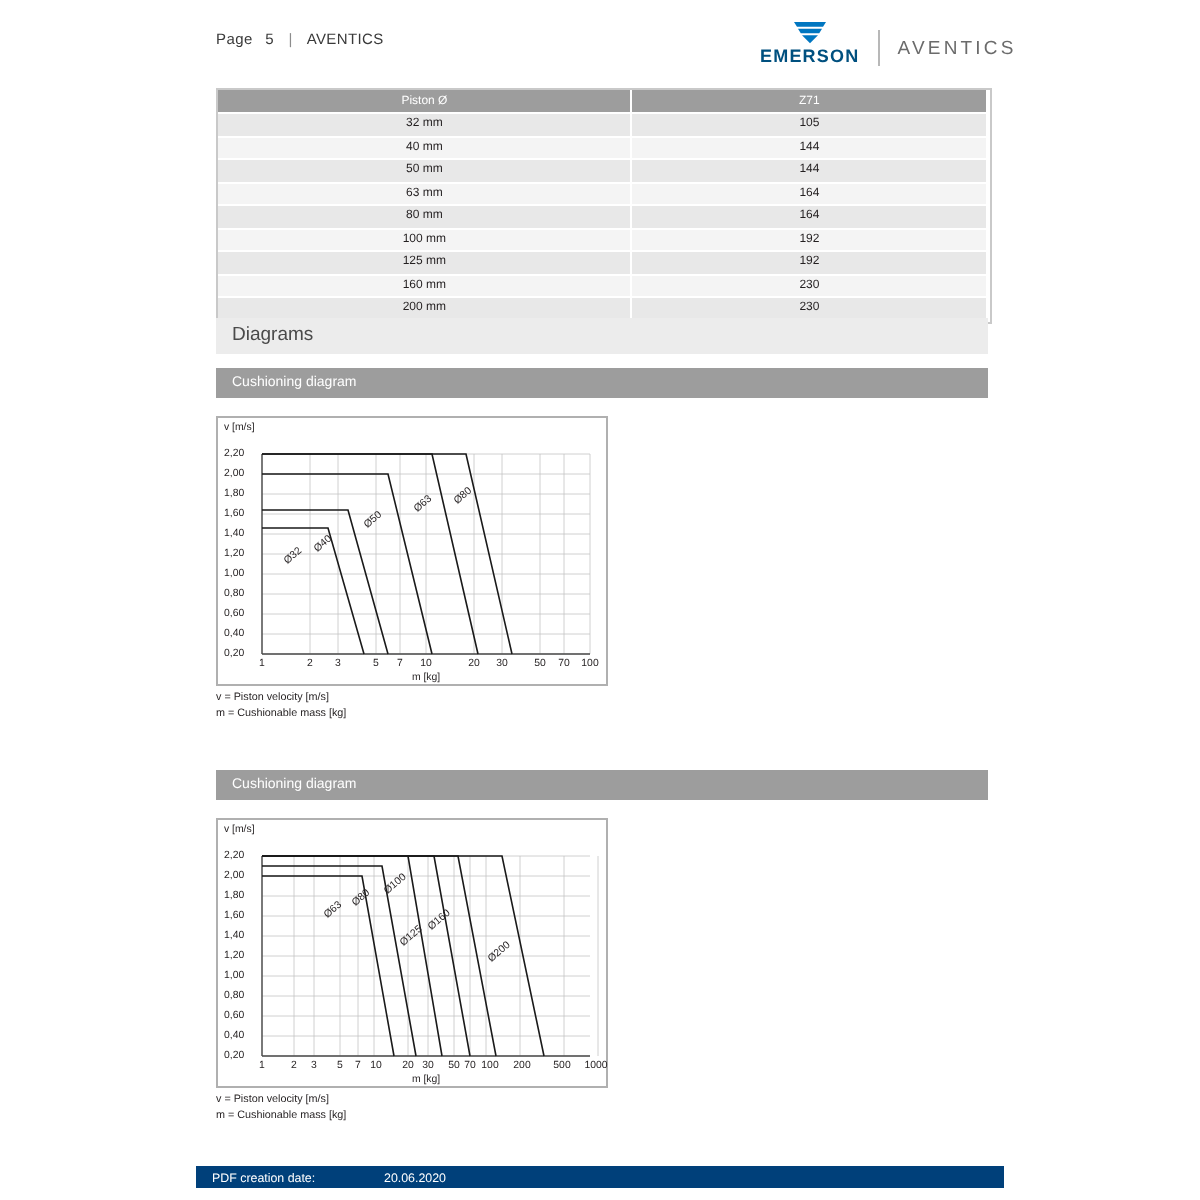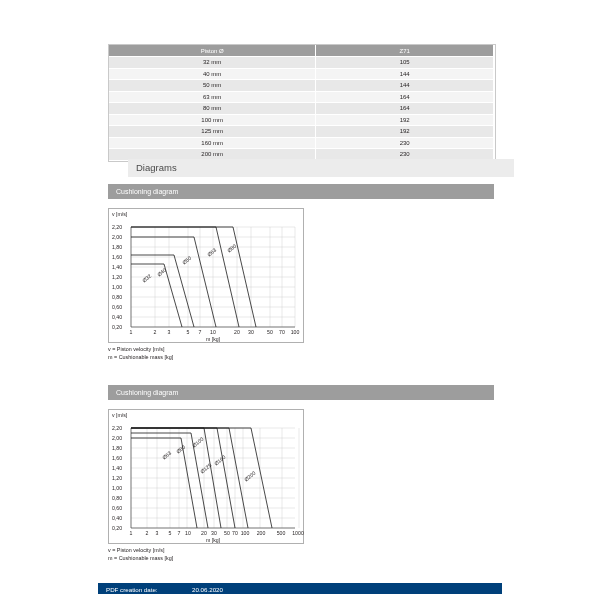--- a/index.html
+++ b/index.html
@@ -224,20 +224,43 @@
     bottom: 7.5px;
     font-size: 6.2px;
     color: #ffffff;
   }
 </style>
 </head>
 <body>
 
 <div class="page">
 
+  <div class="header">
+    <div class="header-left">
+      <span>Page</span>
+      <span style="margin-left:4px;">5</span>
+      <span class="sep">|</span>
+      <span>AVENTICS</span>
+    </div>
+
+    <div class="emerson-block">
+      <div class="emerson-logo">
+        <div class="emerson-mark">
+          <svg width="22" height="12" viewBox="0 0 22 12">
+            <polygon points="3,1 19,1 17.5,3.4 4.5,3.4" fill="#0076c0"></polygon>
+            <polygon points="5,4.4 17,4.4 15.6,6.6 6.4,6.6" fill="#0076c0"></polygon>
+            <polygon points="7,7.6 15,7.6 11,11.6" fill="#0076c0"></polygon>
+          </svg>
+        </div>
+        <div class="emerson-word">EMERSON</div>
+      </div>
+      <div class="emerson-divider"></div>
+      <div class="aventics-word">AVENTICS</div>
+    </div>
+  </div>
 
   <table class="table">
     <thead>
       <tr>
         <th>Piston Ø</th>
         <th>Z71</th>
       </tr>
     </thead>
     <tbody>
       <tr>
@@ -273,21 +296,21 @@
           <td class="col2">230</td>
         </tr>
       <tr>
           <td class="col1">200 mm</td>
           <td class="col2">230</td>
         </tr>
     </tbody>
   </table>
   <div class="table-outline"></div>
 
-  <div class="section-title" style="top:159px;margin-left:20px;">Diagrams</div>
+  <div class="section-title" style="top:159px;">Diagrams</div>
 
   <div class="subsection-bar" style="top:184px;">Cushioning diagram</div>
 
   <div class="diagram-wrap" style="top:208px;">
     <div class="chart-area">
       <div class="axis-unit-y">v [m/s]</div>
 
       <div class="ytick" style="top:115px;">0,20</div>
       <div class="ytick" style="top:105px;">0,40</div>
       <div class="ytick" style="top:95px;">0,60</div>

